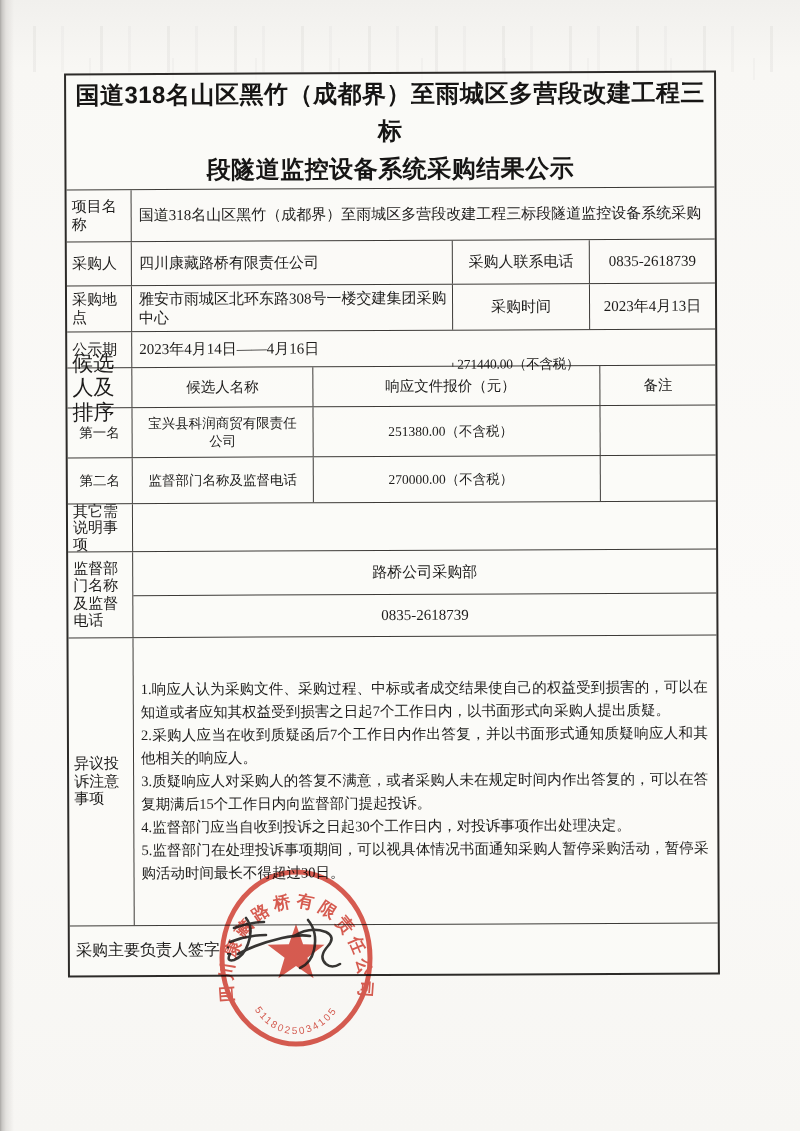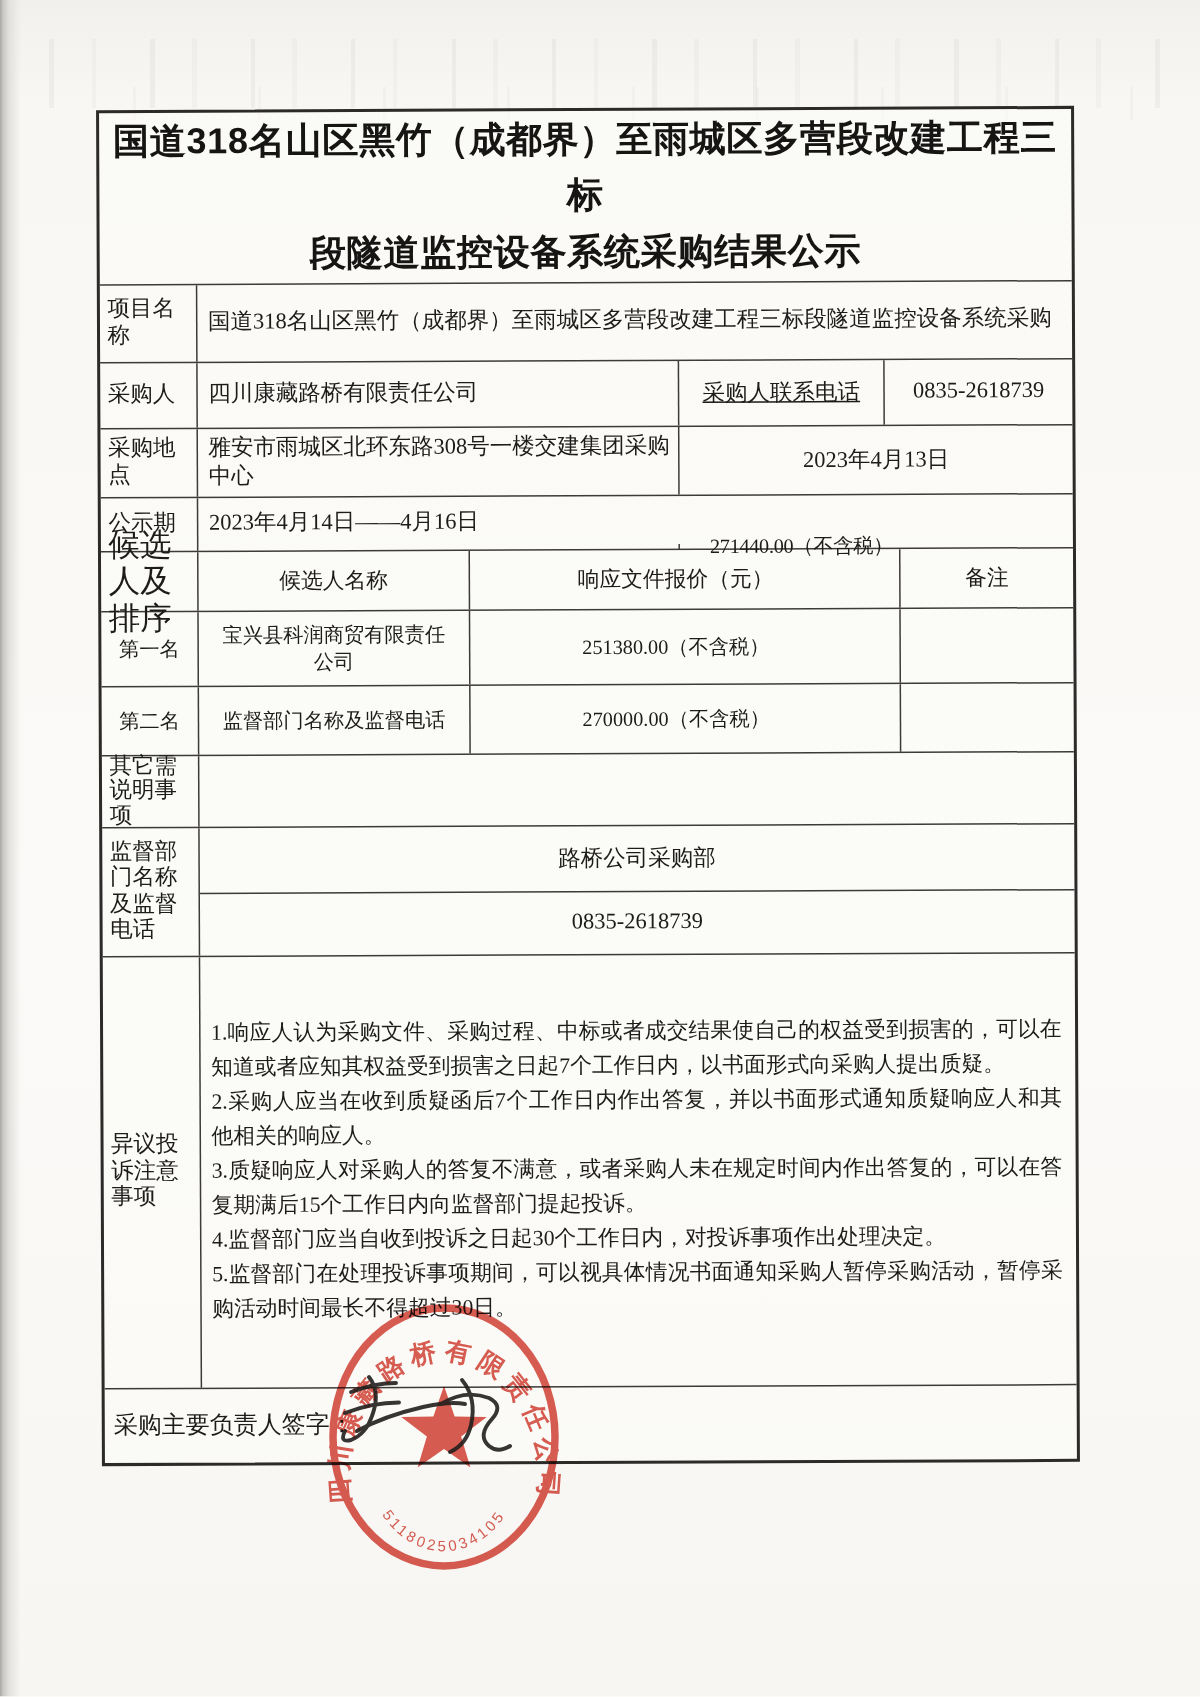--- a/index.html
+++ b/index.html
@@ -31,23 +31,23 @@
   .bl{border-left:1.4px solid #3d3b38;}
 
   .title-row{height:114px;align-items:center;justify-content:center;}
   .title-cell{width:100%;text-align:center;
     font-family:"Liberation Sans","DejaVu Sans",sans-serif;font-weight:700;
     font-size:24px;line-height:1.55;color:#161514;letter-spacing:.5px;}
 
   .lab{flex:0 0 64px;padding:2px 3px 2px 5px;font-size:15px;line-height:1.16;}
   .info{font-size:15px;}
   .content{flex:0 0 321px;padding:2px 4px 2px 7px;line-height:1.25;}
-  .sublab{flex:0 0 137px;justify-content:center;text-align:center;padding:2px;text-decoration:underline;}
+  .sublab{flex:0 0 137px;justify-content:center;text-align:center;padding:2px;}
   .val{flex:1 1 auto;justify-content:center;text-align:center;padding:2px;}
-  .val-left{justify-content:flex-start;text-align:center;padding-left:20px;margin-top:32px;}
+  .val-left{justify-content:flex-start;text-align:center;padding-left:4px;margin-top:32px;}
   .nowrap{white-space:nowrap;}
   .small{font-size:13.5px;letter-spacing:-0.2px;}
 
   .cand{font-size:13.5px;}
   .cand .rank{flex:0 0 64px;justify-content:center;padding:2px;}
   .cand .name{flex:0 0 181px;justify-content:center;text-align:center;padding:12px;}
   .cand .bid{flex:0 0 275px;justify-content:center;text-align:center;padding:2px;}
   .cand .remark{flex:1 1 auto;margin-left:12px;}
   .hdr{font-size:14.5px;}
 
@@ -107,20 +107,21 @@
     <div class="row r-purchaser info">
       <div class="c lab">采购人</div>
       <div class="c content bl">四川康藏路桥有限责任公司</div>
       <div class="c sublab bl">采购人联系电话</div>
       <div class="c val bl">0835-2618739</div>
     </div>
 
     <div class="row r-location info">
       <div class="c lab">采购地点</div>
       <div class="c content bl">雅安市雨城区北环东路308号一楼交建集团采购中心</div>
+      <div class="c sublab bl">采购时间</div>
       <div class="c val bl">2023年4月13日</div>
     </div>
 
     <div class="row r-publicity info">
       <div class="c lab">公示期</div>
       <div class="c content bl">2023年4月14日——4月16日</div>
       <div class="c val bl val-left small nowrap">271440.00（不含税）</div>
     </div>
 
     <div class="row r-candhdr cand hdr">

